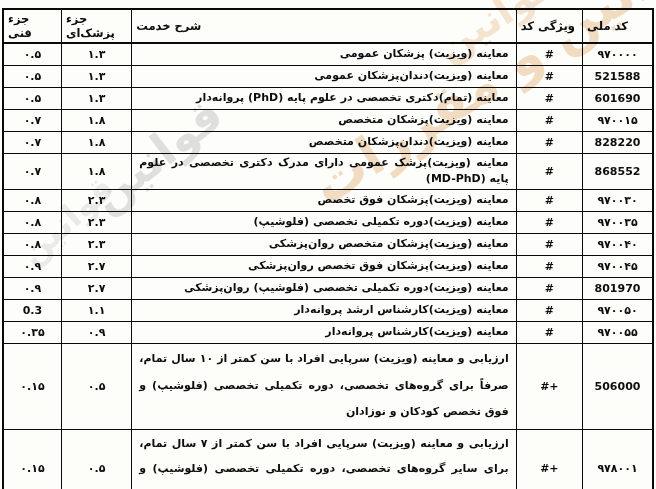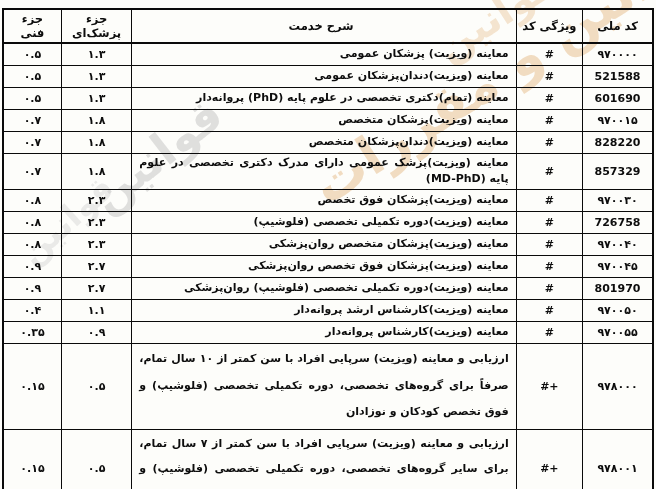--- a/index.html
+++ b/index.html
@@ -27,22 +27,22 @@
     width:652px; margin:8px 2px 0;
     border:2px solid #0a0a0a; border-bottom-width:3px;
     background:transparent;
   }
   th, td {
     border:1px solid #0a0a0a;
     font-weight:700; color:#0d0d0d;
     overflow:hidden;
   }
   thead tr { height:25px; }
-  th { font-size:11.5px; text-align:center; padding:2px 4px; border-bottom-width:2px; }
-  th.col-desc { text-align:center; padding-right:10px; }
+  th { font-size:11.5px; text-align:left; padding:2px 4px; border-bottom-width:2px; }
+  th.col-desc { text-align:left; padding-right:10px; }
 
   td { font-size:11px; text-align:center; padding:1px 4px; }
   td.cell-feature { direction:ltr; }
   td.cell-desc { text-align:justify; padding:1px 7px; line-height:1.5; }
 
   tbody tr { height:22px; }
   tbody tr:nth-child(14) { height:86px; }
   tbody tr:nth-child(14) td.cell-desc { line-height:2.45; }
   tbody tr:nth-child(15) { height:55px; }
   tbody tr:nth-child(15) td.cell-desc { line-height:2.3; }
@@ -112,37 +112,37 @@
 
   <tr>
     <td class="cell-code">828220</td>
     <td class="cell-feature">#</td>
     <td class="cell-desc">معاینه (ویزیت)دندان‌پزشکان متخصص</td>
     <td class="cell-prof">۱.۸</td>
     <td class="cell-tech">۰.۷</td>
   </tr>
 
   <tr>
-    <td class="cell-code">857329</td>
+    <td class="cell-code">868552</td>
     <td class="cell-feature">#</td>
     <td class="cell-desc">معاینه (ویزیت)پزشک عمومی دارای مدرک دکتری تخصصی در علوم پایه (MD-PhD)</td>
     <td class="cell-prof">۱.۸</td>
     <td class="cell-tech">۰.۷</td>
   </tr>
 
   <tr>
     <td class="cell-code">۹۷۰۰۳۰</td>
     <td class="cell-feature">#</td>
     <td class="cell-desc">معاینه (ویزیت)پزشکان فوق تخصص</td>
     <td class="cell-prof">۲.۳</td>
     <td class="cell-tech">۰.۸</td>
   </tr>
 
   <tr>
-    <td class="cell-code">726758</td>
+    <td class="cell-code">۹۷۰۰۳۵</td>
     <td class="cell-feature">#</td>
     <td class="cell-desc">معاینه (ویزیت)دوره تکمیلی تخصصی (فلوشیپ)</td>
     <td class="cell-prof">۲.۳</td>
     <td class="cell-tech">۰.۸</td>
   </tr>
 
   <tr>
     <td class="cell-code">۹۷۰۰۴۰</td>
     <td class="cell-feature">#</td>
     <td class="cell-desc">معاینه (ویزیت)پزشکان متخصص روان‌پزشکی</td>
@@ -164,33 +164,33 @@
     <td class="cell-desc">معاینه (ویزیت)دوره تکمیلی تخصصی (فلوشیپ) روان‌پزشکی</td>
     <td class="cell-prof">۲.۷</td>
     <td class="cell-tech">۰.۹</td>
   </tr>
 
   <tr>
     <td class="cell-code">۹۷۰۰۵۰</td>
     <td class="cell-feature">#</td>
     <td class="cell-desc">معاینه (ویزیت)کارشناس ارشد پروانه‌دار</td>
     <td class="cell-prof">۱.۱</td>
-    <td class="cell-tech">۰.۴</td>
+    <td class="cell-tech">0.3</td>
   </tr>
 
   <tr>
     <td class="cell-code">۹۷۰۰۵۵</td>
     <td class="cell-feature">#</td>
     <td class="cell-desc">معاینه (ویزیت)کارشناس پروانه‌دار</td>
     <td class="cell-prof">۰.۹</td>
     <td class="cell-tech">۰.۳۵</td>
   </tr>
 
   <tr>
-    <td class="cell-code">۹۷۸۰۰۰</td>
+    <td class="cell-code">506000</td>
     <td class="cell-feature">#+</td>
     <td class="cell-desc">ارزیابی و معاینه (ویزیت) سرپایی افراد با سن کمتر از ۱۰ سال تمام، صرفاً برای گروه‌های تخصصی، دوره تکمیلی تخصصی (فلوشیپ) و فوق تخصص کودکان و نوزادان</td>
     <td class="cell-prof">۰.۵</td>
     <td class="cell-tech">۰.۱۵</td>
   </tr>
 
   <tr>
     <td class="cell-code">۹۷۸۰۰۱</td>
     <td class="cell-feature">#+</td>
     <td class="cell-desc">ارزیابی و معاینه (ویزیت) سرپایی افراد با سن کمتر از ۷ سال تمام، برای سایر گروه‌های تخصصی، دوره تکمیلی تخصصی (فلوشیپ) و فوق تخصص</td>

